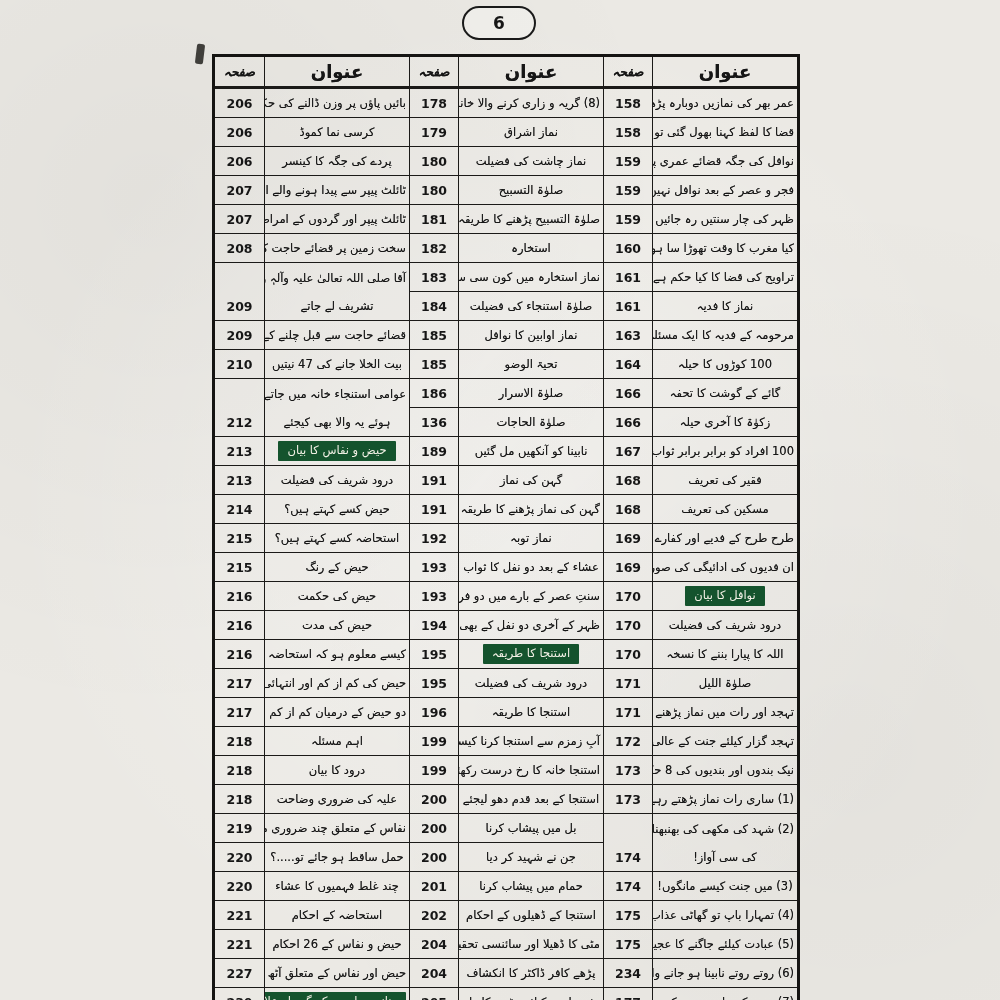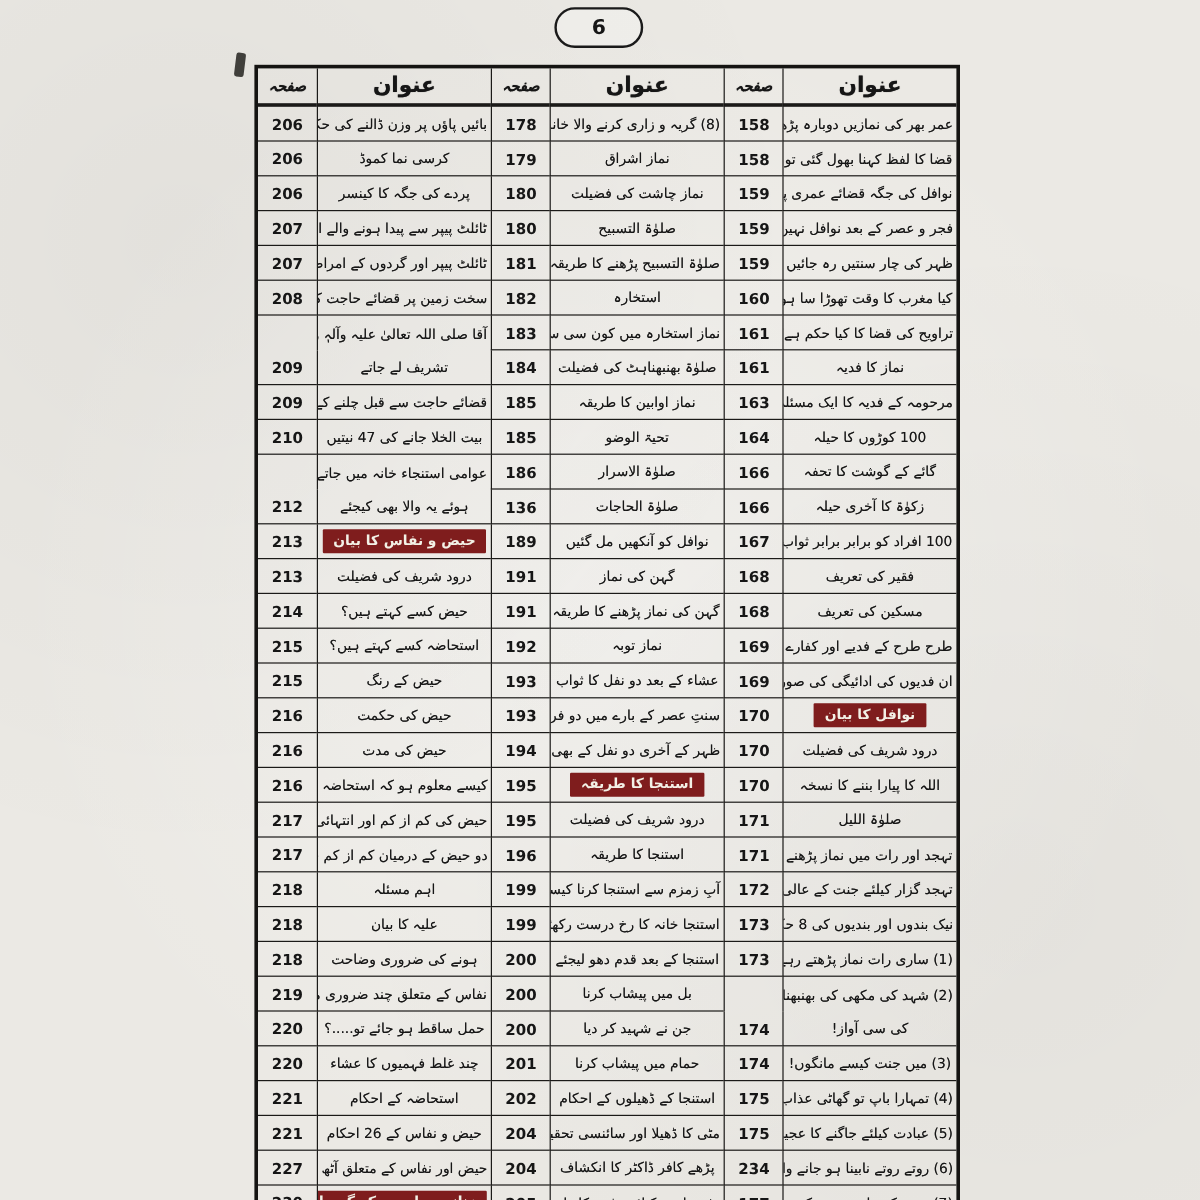--- a/index.html
+++ b/index.html
@@ -47,22 +47,22 @@
   td.t{
     font-size:11.5px;text-align:center;padding:0 3px;
     text-shadow:0 0 .4px rgba(20,20,20,.6);
   }
   td.p{
     font-size:12.5px;font-weight:600;text-align:center;direction:ltr;
     font-family:"DejaVu Sans", sans-serif;
   }
   td.join{border-bottom:none;}
   .hl{
-    display:inline-block;background:#7f1d1d;color:#f3f1e6;
-    padding:1px 9px 2px;font-weight:700;border-radius:1px;line-height:1.55;
+    display:inline-block;background:#14532d;color:#f3f1e6;
+    padding:1px 9px 2px;font-weight:400;border-radius:1px;line-height:1.55;
     text-shadow:none;
   }
 </style>
 </head>
 <body>
 
 <div class="badge">6</div>
 <div class="speck"></div>
 
 <div class="toc-wrap">
@@ -138,29 +138,29 @@
           <td class="t">تراویح کی قضا کا کیا حکم ہے؟</td>
           <td class="p">161</td>
           <td class="t">نماز استخارہ میں کون سی سورتیں پڑھیں</td>
           <td class="p">183</td>
           <td class="t join">آقا صلی اللہ تعالیٰ علیہ وآلہٖ وسلم دور</td>
           <td class="p join"></td>
         </tr>
         <tr>
           <td class="t">نماز کا فدیہ</td>
           <td class="p">161</td>
-          <td class="t">صلوٰۃ بھنبھناہٹ کی فضیلت</td>
+          <td class="t">صلوٰۃ استنجاء کی فضیلت</td>
           <td class="p">184</td>
           <td class="t">تشریف لے جاتے</td>
           <td class="p">209</td>
         </tr>
         <tr>
           <td class="t">مرحومہ کے فدیہ کا ایک مسئلہ</td>
           <td class="p">163</td>
-          <td class="t">نماز اوابین کا طریقہ</td>
+          <td class="t">نماز اوابین کا نوافل</td>
           <td class="p">185</td>
           <td class="t">قضائے حاجت سے قبل چلنے کے فوائد</td>
           <td class="p">209</td>
         </tr>
         <tr>
           <td class="t">100 کوڑوں کا حیلہ</td>
           <td class="p">164</td>
           <td class="t">تحیۃ الوضو</td>
           <td class="p">185</td>
           <td class="t">بیت الخلا جانے کی 47 نیتیں</td>
@@ -178,21 +178,21 @@
           <td class="t">زکوٰۃ کا آخری حیلہ</td>
           <td class="p">166</td>
           <td class="t">صلوٰۃ الحاجات</td>
           <td class="p">136</td>
           <td class="t">ہوئے یہ والا بھی کیجئے</td>
           <td class="p">212</td>
         </tr>
         <tr>
           <td class="t">100 افراد کو برابر برابر ثواب ملے</td>
           <td class="p">167</td>
-          <td class="t">نوافل کو آنکھیں مل گئیں</td>
+          <td class="t">نابینا کو آنکھیں مل گئیں</td>
           <td class="p">189</td>
           <td class="t"><span class="hl">حیض و نفاس کا بیان</span></td>
           <td class="p">213</td>
         </tr>
         <tr>
           <td class="t">فقیر کی تعریف</td>
           <td class="p">168</td>
           <td class="t">گہن کی نماز</td>
           <td class="p">191</td>
           <td class="t">درود شریف کی فضیلت</td>
@@ -268,29 +268,29 @@
           <td class="t">آبِ زمزم سے استنجا کرنا کیسا؟</td>
           <td class="p">199</td>
           <td class="t">اہم مسئلہ</td>
           <td class="p">218</td>
         </tr>
         <tr>
           <td class="t">نیک بندوں اور بندیوں کی 8 حکایات</td>
           <td class="p">173</td>
           <td class="t">استنجا خانہ کا رخ درست رکھئے</td>
           <td class="p">199</td>
-          <td class="t">علیہ کا بیان</td>
+          <td class="t">درود کا بیان</td>
           <td class="p">218</td>
         </tr>
         <tr>
           <td class="t">(1) ساری رات نماز پڑھتے رہے</td>
           <td class="p">173</td>
           <td class="t">استنجا کے بعد قدم دھو لیجئے</td>
           <td class="p">200</td>
-          <td class="t">ہونے کی ضروری وضاحت</td>
+          <td class="t">علیہ کی ضروری وضاحت</td>
           <td class="p">218</td>
         </tr>
         <tr>
           <td class="t join">(2) شہد کی مکھی کی بھنبھناہٹ</td>
           <td class="p join"></td>
           <td class="t">بل میں پیشاب کرنا</td>
           <td class="p">200</td>
           <td class="t">نفاس کے متعلق چند ضروری مسائل</td>
           <td class="p">219</td>
         </tr>

